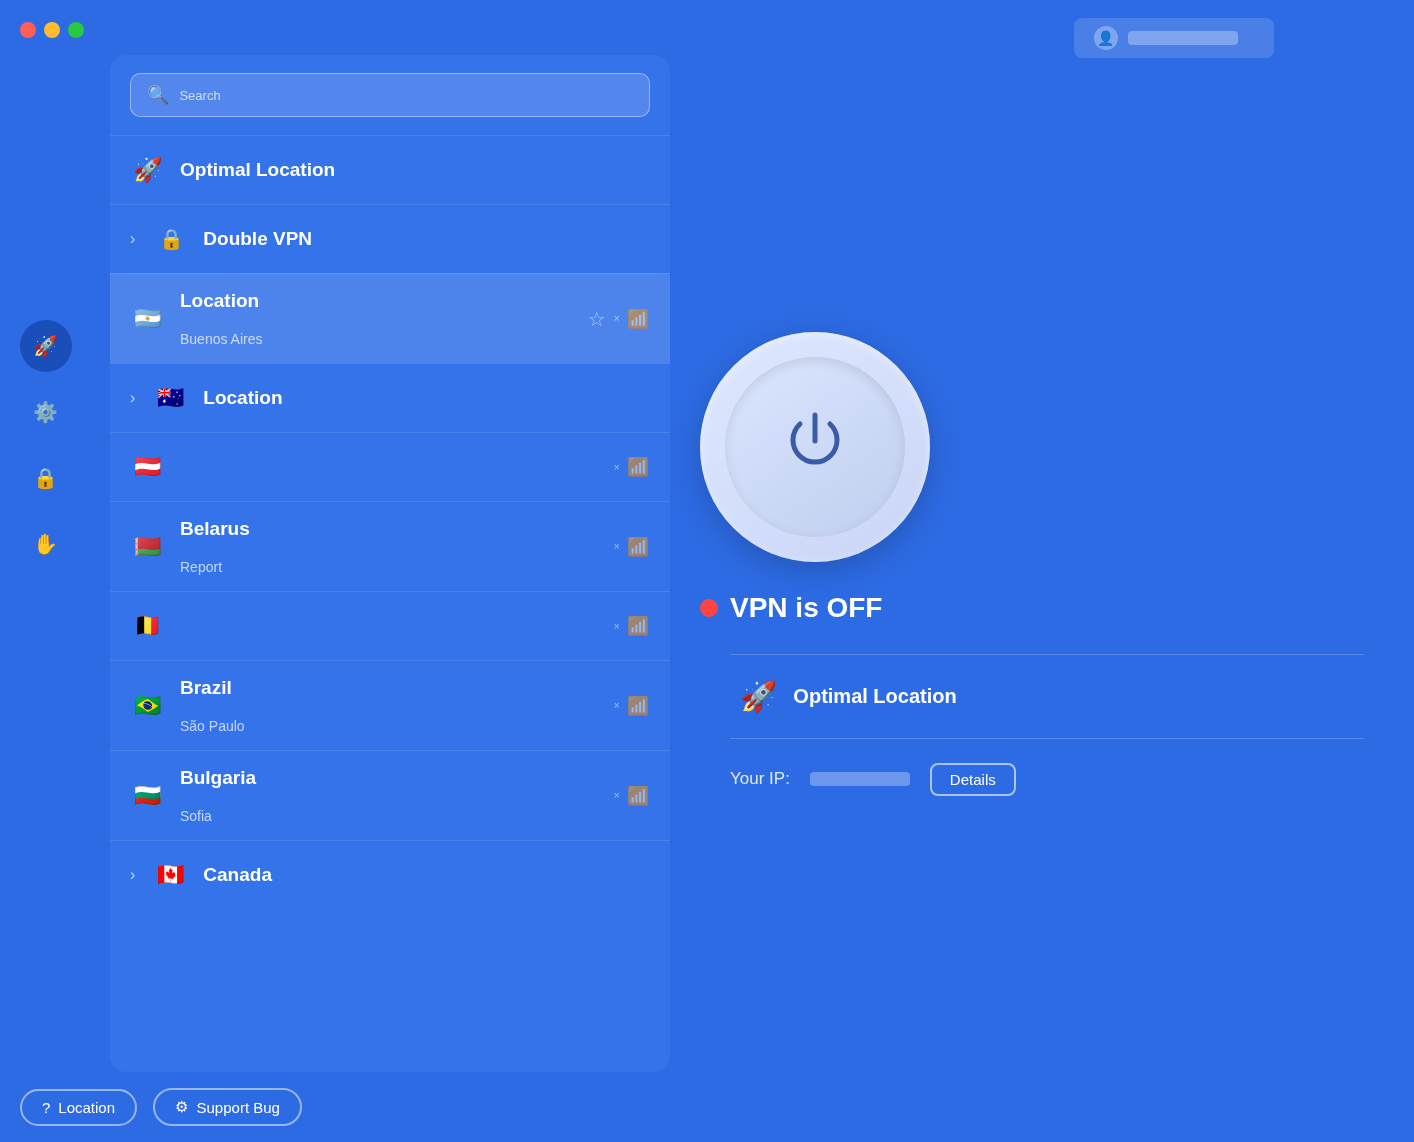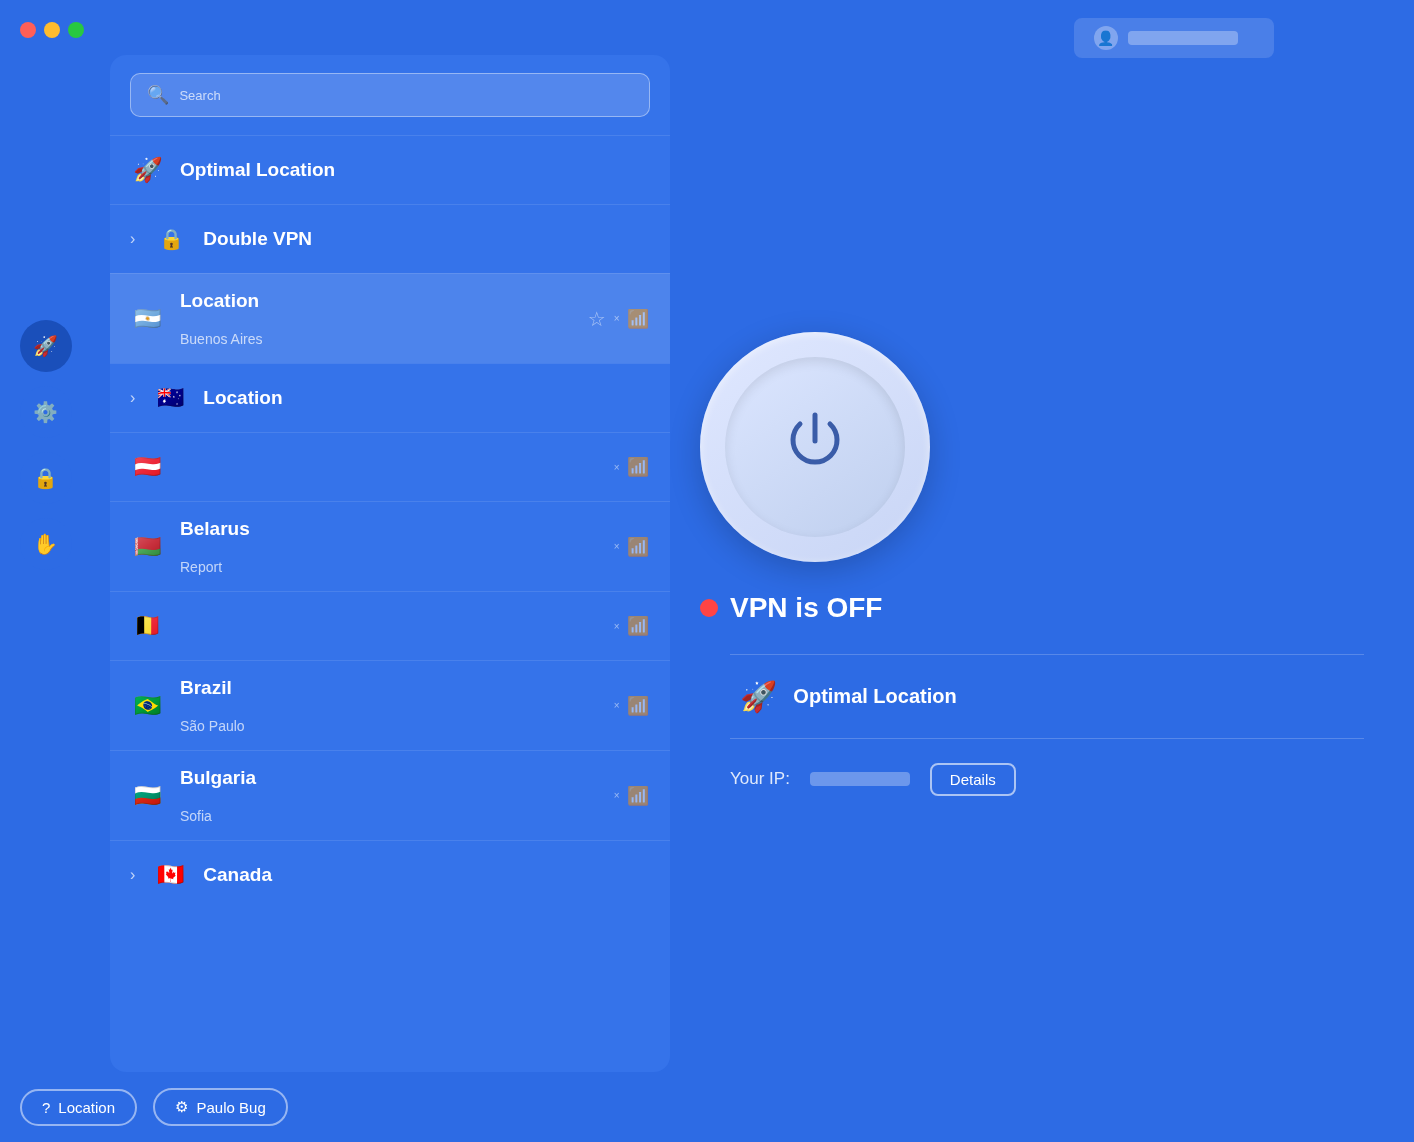--- a/index.html
+++ b/index.html
@@ -565,15 +565,15 @@
 
 </div>
 
 <div class="bottom-bar">
   <button class="bottom-btn">
     <span class="bottom-btn-icon">?</span>
     <span>Location</span>
   </button>
   <button class="bottom-btn">
     <span class="bottom-btn-icon">⚙</span>
-    <span>Paulo Bug</span>
+    <span>Support Bug</span>
   </button>
 </div>
 
 </body></html>

